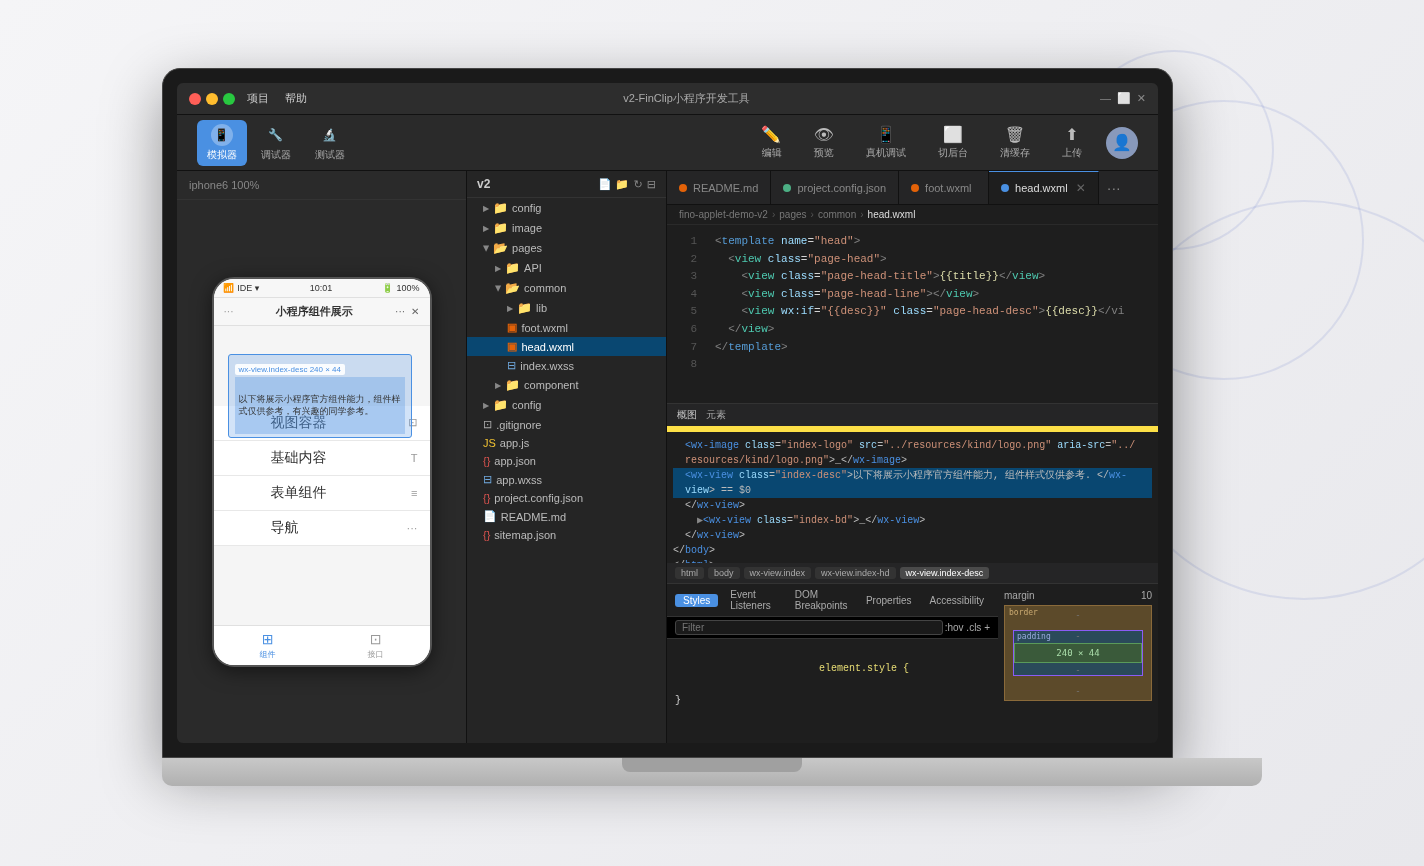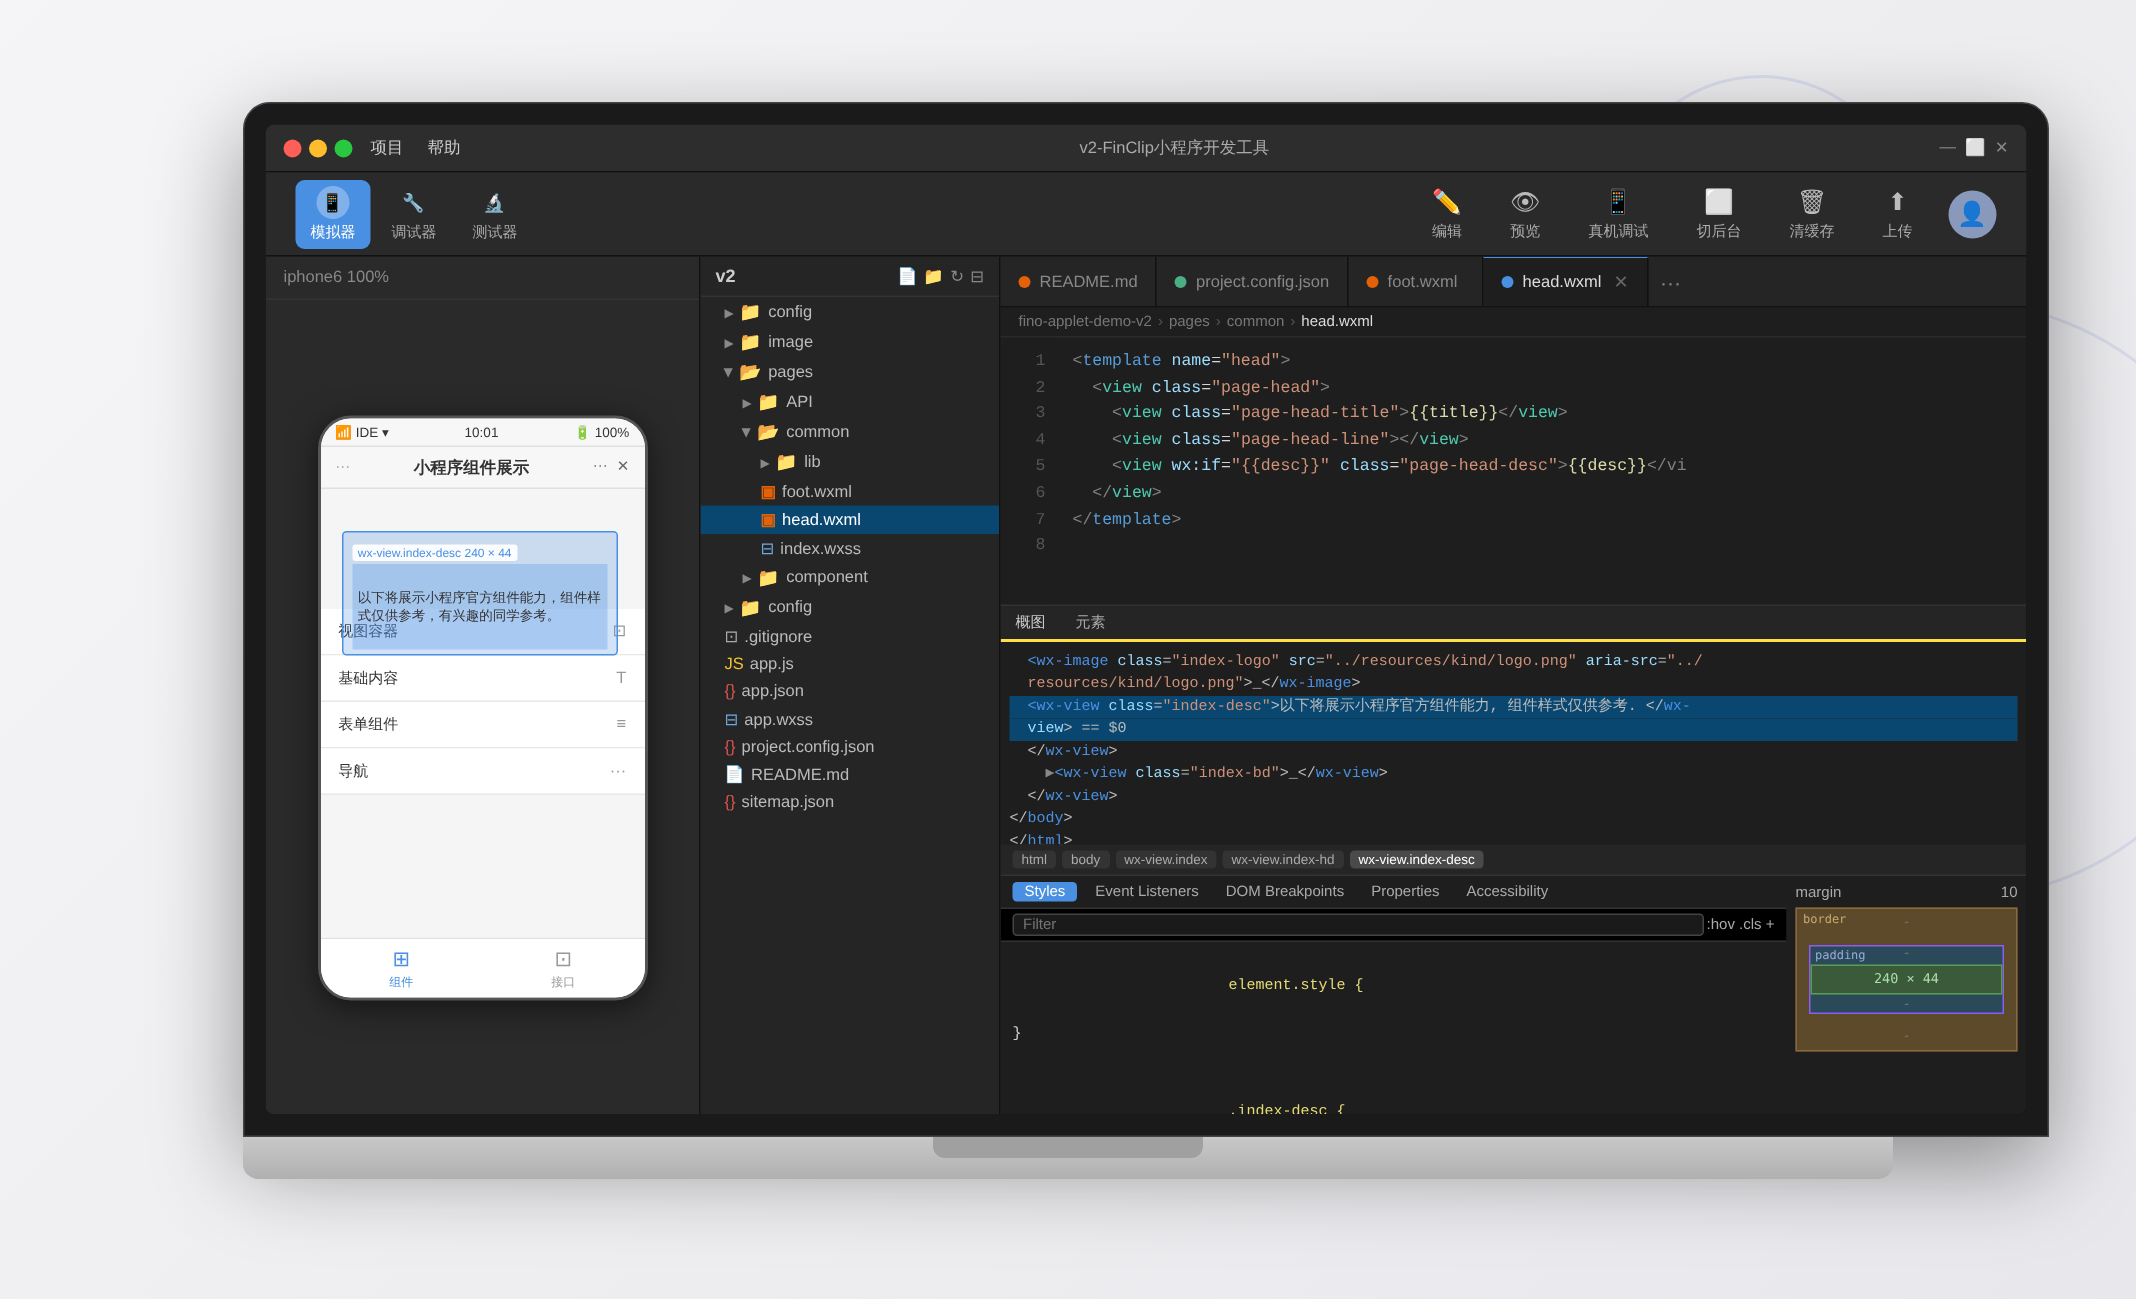--- a/index.html
+++ b/index.html
@@ -30,21 +30,21 @@
     .laptop {
       position: relative;
       width: 1100px;
       height: 730px;
     }
 
     .laptop-body {
       position: relative;
       background: #1a1a1a;
       border-radius: 18px 18px 0 0;
-      width: 1204px;
+      width: 1011px;
       height: 690px;
       padding: 14px;
       box-shadow: 0 20px 60px rgba(0,0,0,0.4);
       border: 1.5px solid #444;
     }
 
     .laptop-screen {
       width: 100%;
       height: 100%;
       background: #1e1e1e;
@@ -290,22 +290,23 @@
     }
     .phone-menu-item {
       display: flex;
       justify-content: space-between;
       align-items: center;
       padding: 8px 12px;
       border-bottom: 1px solid #e8e8e8;
       background: #fff;
     }
     .phone-menu-text {
-      font-size: 10px;
+      font-size: 14px;
       color: #333;
+      margin-left: 45px;
     }
     .phone-menu-icon {
       font-size: 11px;
       color: #999;
     }
     .phone-bottom-tab {
       background: #fff;
       border-top: 1px solid #e0e0e0;
       display: flex;
       height: 40px;
@@ -926,21 +927,21 @@
                   <div class="code-line">  <span class="punct">&lt;/</span><span class="tag">view</span><span class="punct">&gt;</span></div>
                   <div class="code-line"><span class="punct">&lt;/</span><span class="kw">template</span><span class="punct">&gt;</span></div>
                   <div class="code-line">&nbsp;</div>
                 </div>
               </div>
             </div>
 
             <div class="bottom-area">
 
               <div style="flex:1;display:flex;flex-direction:column;overflow:hidden;">
-                <div style="display:flex;gap:20px;padding:4px 10px;background:#252526;border-bottom:2px solid #fde047;font-size:10px;color:#aaa;flex-shrink:0;">
+                <div style="display:flex;gap:9px;padding:4px 10px;background:#252526;border-bottom:6px solid #fde047;font-size:10px;color:#aaa;flex-shrink:0;">
                   <span style="color:#ccc;">概图</span>
                   <span>元素</span>
                 </div>
                 <div class="html-panel">
                   <div class="html-line">  <span style="color:#4a90e2">&lt;wx-image</span> <span style="color:#9cdcfe">class</span>=<span style="color:#ce9178">"index-logo"</span> <span style="color:#9cdcfe">src</span>=<span style="color:#ce9178">"../resources/kind/logo.png"</span> <span style="color:#9cdcfe">aria-src</span>=<span style="color:#ce9178">"../</span></div>
                   <div class="html-line">  <span style="color:#ce9178">resources/kind/logo.png"</span>&gt;_&lt;/<span style="color:#4a90e2">wx-image</span>&gt;</div>
                   <div class="html-line selected-line">  <span style="color:#4a90e2">&lt;wx-view</span> <span style="color:#9cdcfe">class</span>=<span style="color:#ce9178">"index-desc"</span>&gt;以下将展示小程序官方组件能力, 组件样式仅供参考. &lt;/<span style="color:#4a90e2">wx-</span></div>
                   <div class="html-line selected-line">  <span style="color:#9cdcfe">view</span>&gt; == $0</div>
                   <div class="html-line">  &lt;/<span style="color:#4a90e2">wx-view</span>&gt;</div>
                   <div class="html-line">    <span style="color:#888">▶</span><span style="color:#4a90e2">&lt;wx-view</span> <span style="color:#9cdcfe">class</span>=<span style="color:#ce9178">"index-bd"</span>&gt;_&lt;/<span style="color:#4a90e2">wx-view</span>&gt;</div>

